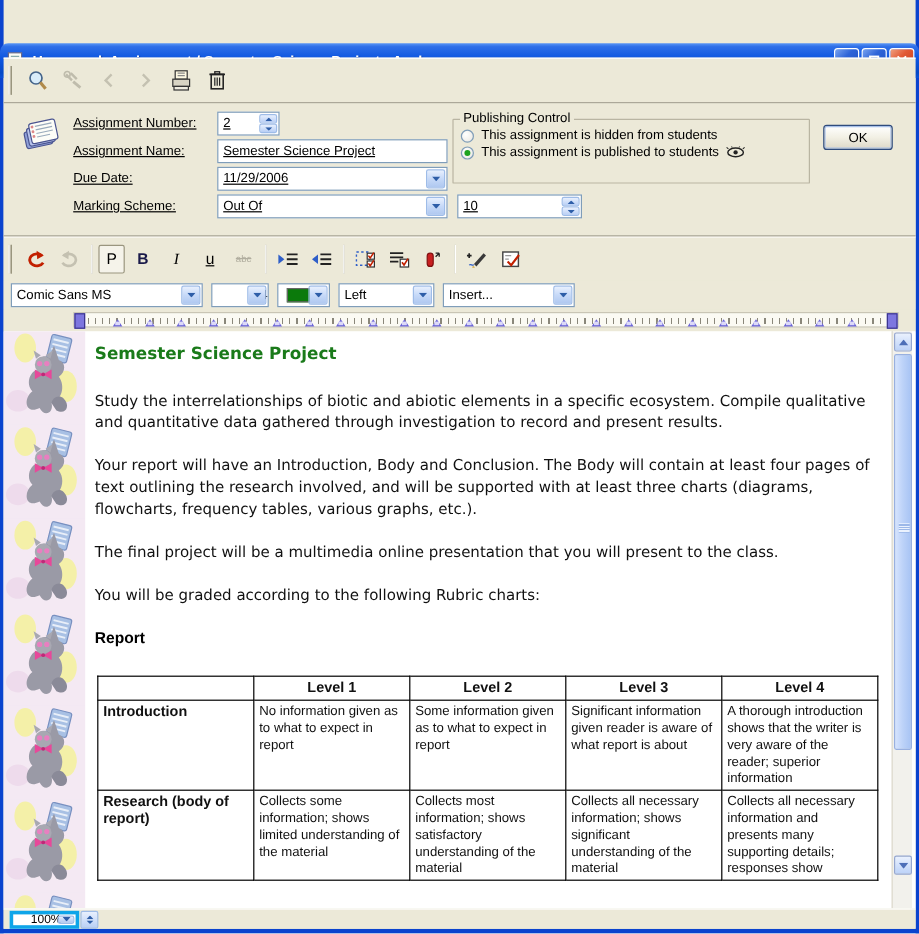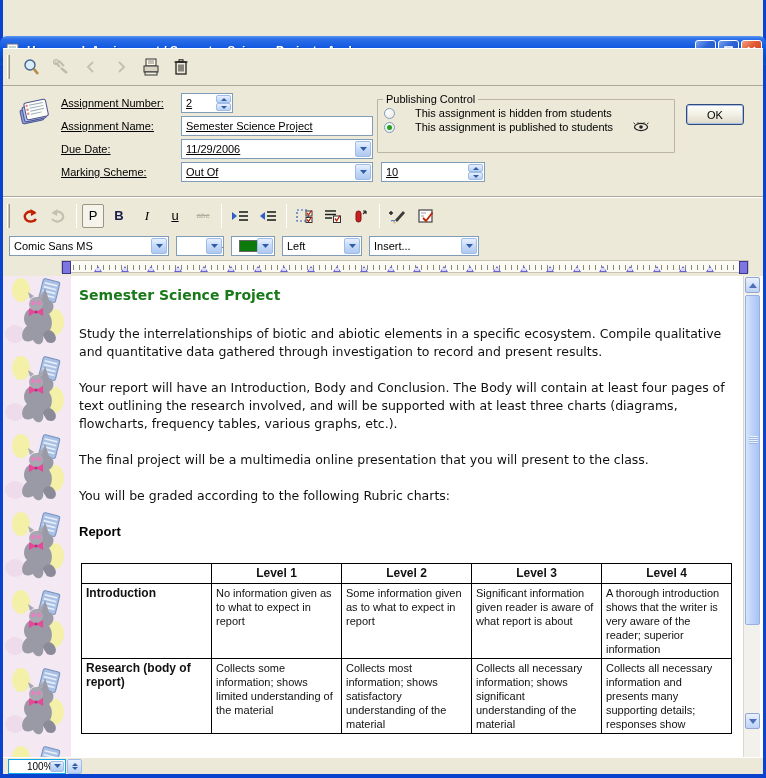--- a/index.html
+++ b/index.html
@@ -47,21 +47,21 @@
     border:1px solid #9EBCE8; border-radius:2px; display:flex; align-items:center; justify-content:center; }
   .spin-btns { position:absolute; right:1px; top:1px; bottom:1px; width:15px; display:flex; flex-direction:column; }
   .spin-b { flex:1; background:linear-gradient(180deg,#E8F0FE,#B9CFF5); border:1px solid #9EBCE8;
     border-radius:2px; display:flex; align-items:center; justify-content:center; }
   .chev { width:7px; height:4px; fill:#2E5EA8; }
   .spin-arrow { width:6px; height:3px; fill:#2E5EA8; }
 
   .pubgroup { position:absolute; left:374px; top:7px; width:298px; height:60px;
     border:1px solid #B9B5A2; border-radius:1px; }
   .pubgroup legend { font-size:11px; padding:0 3px; margin-left:5px; }
-  .radio-row { display:flex; align-items:center; gap:20px; padding:2px 0 0 6px; }
+  .radio-row { display:flex; align-items:center; gap:6px; padding:2px 0 0 6px; }
   .radio { width:11px; height:11px; border-radius:50%; border:1px solid #7F9DB9;
     background:radial-gradient(circle at 35% 35%, #fff 0%, #e8e6e0 100%); position:relative; flex:none; }
   .radio.on::after { content:""; position:absolute; left:2px; top:2px; width:5px; height:5px;
     border-radius:50%; background:#1EA31E; }
   .ok-btn { position:absolute; left:683px; top:18px; width:58px; height:21px;
     background:linear-gradient(180deg,#FFFFFF 0%,#F2F0E4 50%,#DDD8C8 100%);
     border:1px solid #2F4B7C; border-radius:3px; box-shadow:0 0 0 1px #A8C0E8 inset;
     font-size:11px; display:flex; align-items:center; justify-content:center; }
 
   
@@ -110,22 +110,22 @@
     background:linear-gradient(180deg,#EAF1FE,#BCD2F8); border:1px solid #94A6D0; border-radius:2px;
     display:flex; align-items:center; justify-content:center; }
   .sb-thumb { position:absolute; left:1px; top:19px; width:15px; height:330px; border-radius:2px;
     background:linear-gradient(90deg,#D6E4FE 0%,#BCD2F8 50%,#A8C4F4 100%); border:1px solid #98B0E0; }
   .sb-grip { position:absolute; left:3px; top:140px; width:9px; height:8px;
     background:repeating-linear-gradient(180deg,#EAF2FE 0 1px,#9CB8E8 1px 2px); }
 
   
   .statusbar { position:absolute; left:0; top:757px; width:760px; height:17px; background:#ECE9D8;
     border-top:1px solid #fff; display:flex; align-items:center; padding-left:5px; }
-  .zoom-box { position:relative; width:58px; height:15px; border:1px solid #0ea5e9; background:#fff;
-    font-size:10px; display:flex; align-items:center; padding-left:18px; }
+  .zoom-box { position:relative; width:58px; height:15px; border:3px solid #0ea5e9; background:#fff;
+    font-size:10px; display:flex; align-items:center; padding-left:3px;justify-content:center; }
   .zoom-spin { position:relative; width:15px; height:15px; border:1px solid #9EBCE8; margin-left:1px;
     background:linear-gradient(180deg,#E8F0FE,#B9CFF5); border-radius:2px;
     display:flex; flex-direction:column; align-items:center; justify-content:center; gap:1px; }
 </style>
 </head>
 <body>
 
 <div class="window">
 
   <div class="titlebar">

